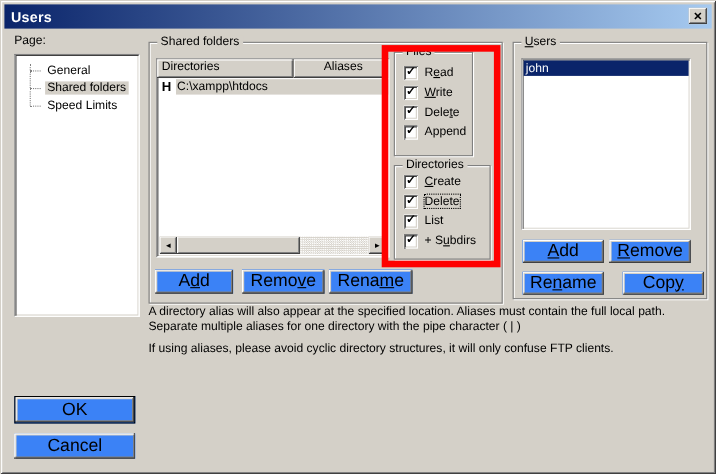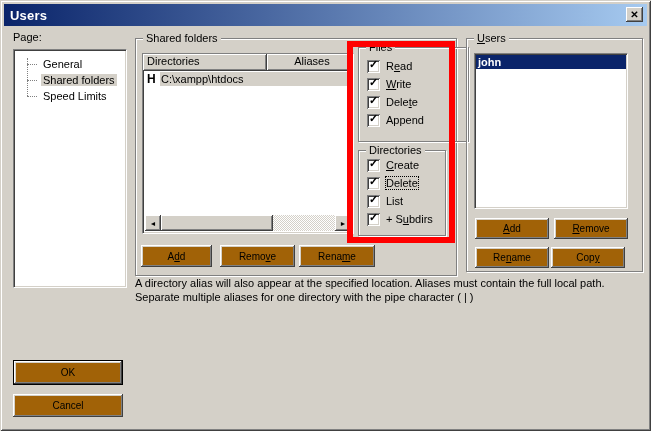--- a/index.html
+++ b/index.html
@@ -64,38 +64,38 @@
   .hscroll { position:absolute; left:2px; right:2px; bottom:2px; height:16px; display:flex; }
   .sb-btn { width:16px; height:16px; display:flex; align-items:center; justify-content:center; font-size:7px; color:#000; }
   .sb-thumb { width:112px; height:16px; }
   .sb-track { flex:1; height:16px;
     background-image: conic-gradient(#fff 0 25%, #d4d0c8 0 50%, #fff 0 75%, #d4d0c8 0);
     background-size:2px 2px;
   }
   
   .btn {
     position:absolute; display:flex; align-items:center; justify-content:center;
-    background:#a16207; font-size:10px; white-space:nowrap;
+    background:#3b82f6; font-size:16px; white-space:nowrap;
     box-shadow: inset -1px -1px 0 #404040, inset 1px 1px 0 #ffffff,
                 inset -2px -2px 0 #808080, inset 2px 2px 0 #d4d0c8;
   }
   .btn-default { border:1px solid #000; }
   u { text-decoration:underline; text-underline-offset:1px; }
   
   .cbrow { position:absolute; left:8px; height:14px; display:flex; align-items:center; gap:6px; white-space:nowrap; }
   .cb {
     width:13px; height:13px; background:#fff; position:relative; flex:0 0 13px;
     box-shadow: inset 1px 1px 0 #808080, inset -1px -1px 0 #ffffff,
                 inset 2px 2px 0 #404040, inset -2px -2px 0 #d4d0c8;
   }
   .cb .check { position:absolute; left:2px; top:-2px; font-size:11px; font-weight:bold; }
   .focus-rect { outline:1px dotted #000; }
   
   .users-list { position:absolute; padding:1px; }
-  .user-row { height:14px; line-height:14px; padding-left:2px;font-weight:bold; }
+  .user-row { height:14px; line-height:14px; padding-left:2px; }
   .user-row.selected { background:#0a246a; color:#fff; }
   
   .notes { position:absolute; left:135px; top:276px; width:512px; line-height:14px; }
   .notes p + p { margin-top:6px; }
   
   .annotation {
     position:absolute; left:347px; top:41px; width:108px; height:202px;
     border:6px solid #ff0000; z-index:50;
   }
 </style>
@@ -152,21 +152,21 @@
   <div class="btn" style="left:141px; top:245px; width:71px; height:22px;">
     <span><span>A</span><u>d</u><span>d</span></span>
   </div>
   <div class="btn" style="left:220px; top:245px; width:75px; height:22px;">
     <span><span>Remo</span><u>v</u><span>e</span></span>
   </div>
   <div class="btn" style="left:299px; top:245px; width:76px; height:22px;">
     <span><span>Rena</span><u>m</u><span>e</span></span>
   </div>
 
-  <div class="groupbox" style="left:358px; top:47px; width:111px; height:95px;">
+  <div class="groupbox" style="left:358px; top:47px; width:72px; height:95px;">
     <span class="groupbox-label">Files</span>
     <div class="cbrow" style="top:11px;">
       <span class="cb">
           <span class="check">✓</span>
         </span>
       <span><span>R</span><u>e</u><span>ad</span></span>
     </div>
     <div class="cbrow" style="top:29px;">
       <span class="cb">
           <span class="check">✓</span>
@@ -224,25 +224,26 @@
     </div>
     <div class="btn" style="left:8px; top:179px; width:74px; height:21px;">
       <span><span></span><u>A</u><span>dd</span></span>
     </div>
     <div class="btn" style="left:87px; top:179px; width:74px; height:21px;">
       <span><span></span><u>R</u><span>emove</span></span>
     </div>
     <div class="btn" style="left:8px; top:208px; width:74px; height:21px;">
       <span><span>Re</span><u>n</u><span>ame</span></span>
     </div>
-    <div class="btn" style="left:84px; top:208px; width:74px; height:21px;">
+    <div class="btn" style="left:99px; top:208px; width:74px; height:21px;">
       <span><span>Cop</span><u>y</u><span></span></span>
     </div>
   </div>
 
   <div class="notes">
     <p>A directory alias will also appear at the specified location. Aliases must contain the full local path. Separate multiple aliases for one directory with the pipe character ( | )</p>
+    <p>If using aliases, please avoid cyclic directory structures, it will only confuse FTP clients.</p>
   </div>
 
   <div class="btn btn-default" style="left:13px; top:360px; width:110px; height:25px;">OK</div>
   <div class="btn" style="left:13px; top:394px; width:110px; height:23px;">Cancel</div>
 
 </div>
 
 </body></html>

